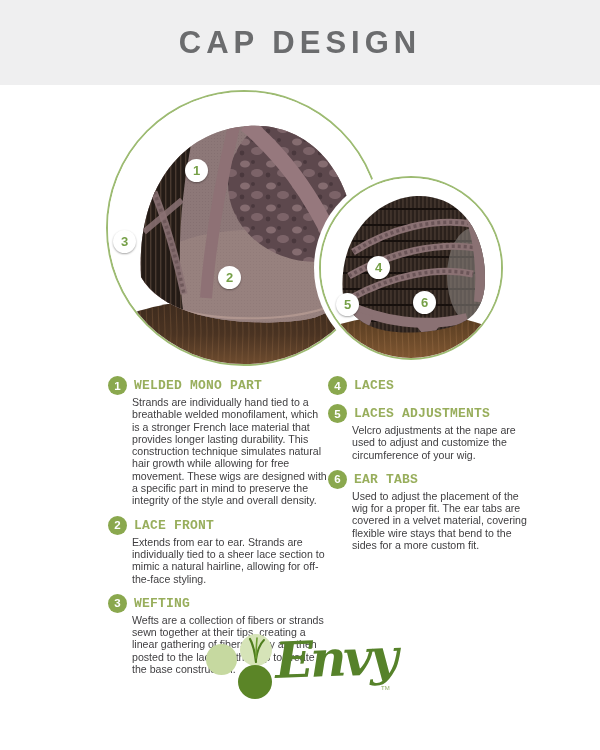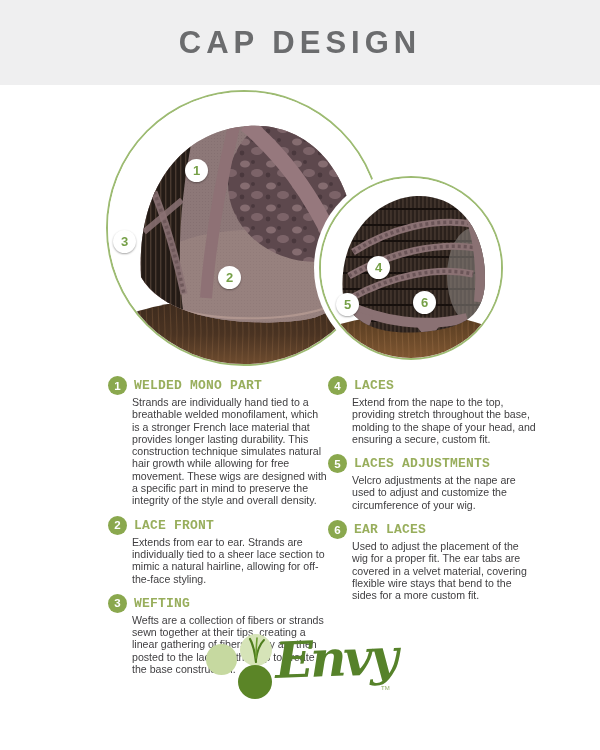--- a/index.html
+++ b/index.html
@@ -229,35 +229,34 @@
     </div>
   </div>
 
   <div class="col col-right">
 
     <div class="section">
       <div class="section-head">
         <div class="badge">4</div>
         <div class="section-title">LACES</div>
       </div>
-      <div class="section-body">Extend from the nape to the top, providing stretch throughout the base, molding to the shape of your head, and ensuring a secure, custom fit.</div>
     </div>
 
     <div class="section">
       <div class="section-head">
         <div class="badge">5</div>
         <div class="section-title">LACES ADJUSTMENTS</div>
       </div>
       <div class="section-body">Velcro adjustments at the nape are used to adjust and customize the circumference of your wig.</div>
     </div>
 
     <div class="section">
       <div class="section-head">
         <div class="badge">6</div>
-        <div class="section-title">EAR LACES</div>
+        <div class="section-title">EAR TABS</div>
       </div>
       <div class="section-body">Used to adjust the placement of the wig for a proper fit. The ear tabs are covered in a velvet material, covering flexible wire stays that bend to the sides for a more custom fit.</div>
     </div>
   </div>
 
   <div class="logo">
     <div class="logo-circle logo-c1"></div>
     <div class="logo-circle logo-c2"></div>
     <svg class="logo-leaf" viewBox="0 0 32 32">
       <path d="M16,28 C15,20 14,12 10,5" stroke="#4e7d1e" stroke-width="2.2" fill="none" stroke-linecap="round"></path>

